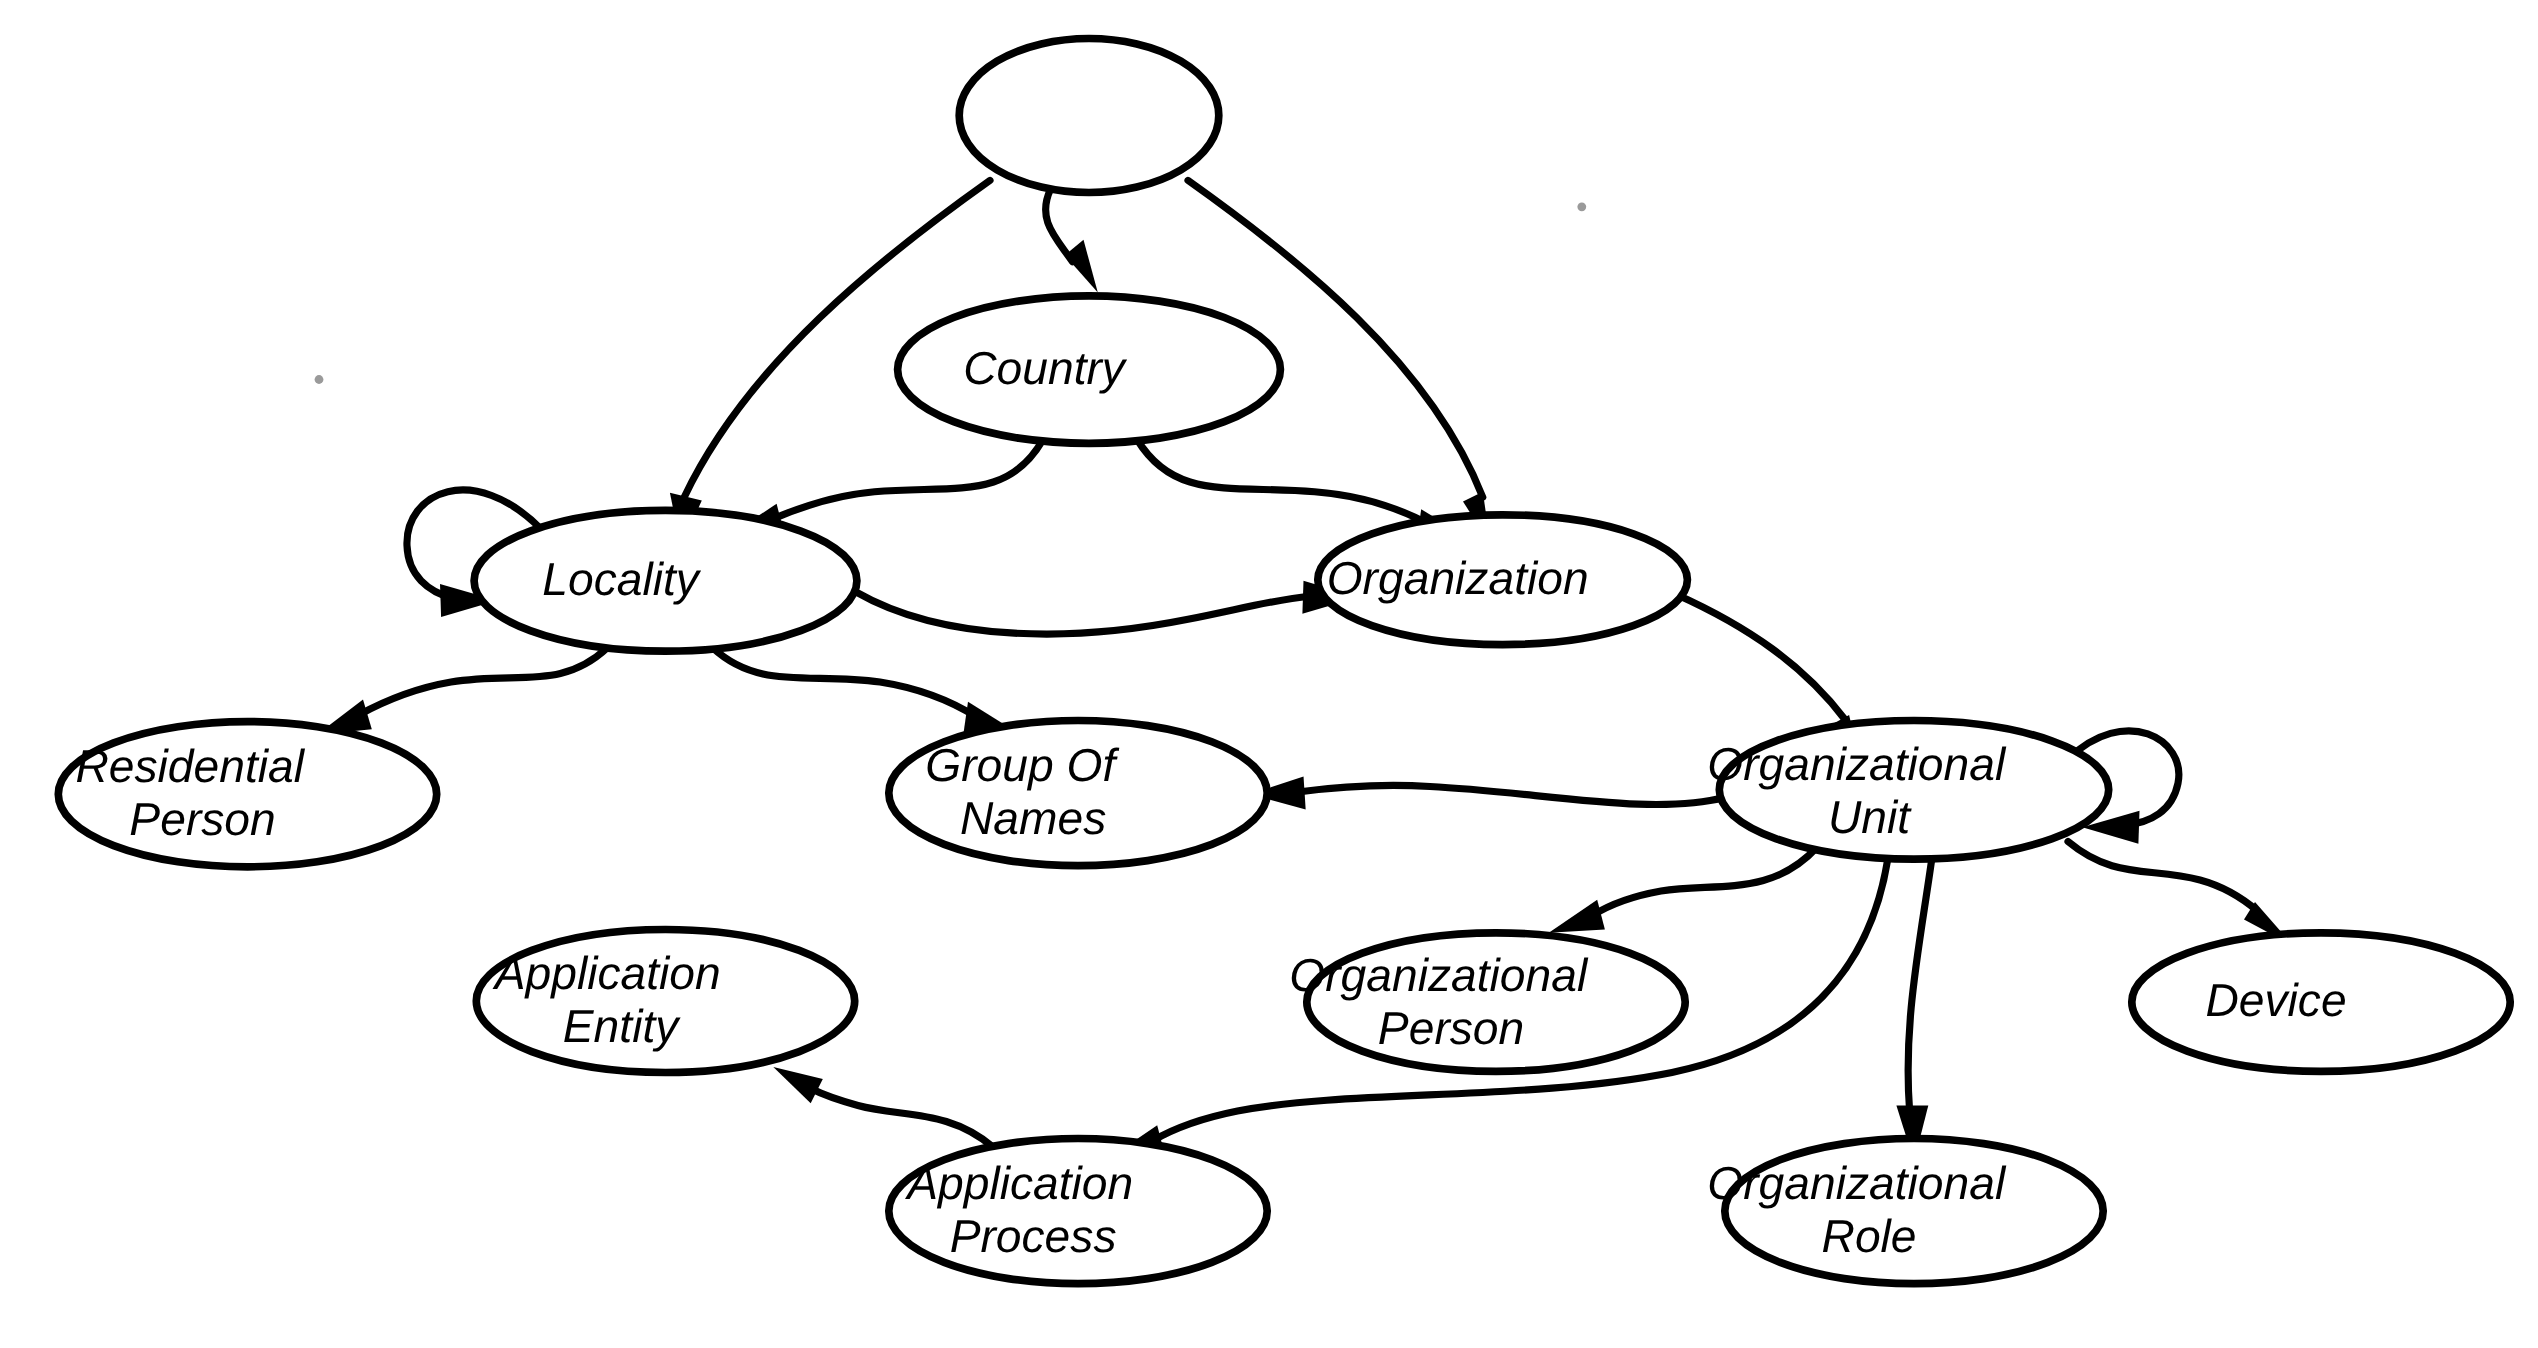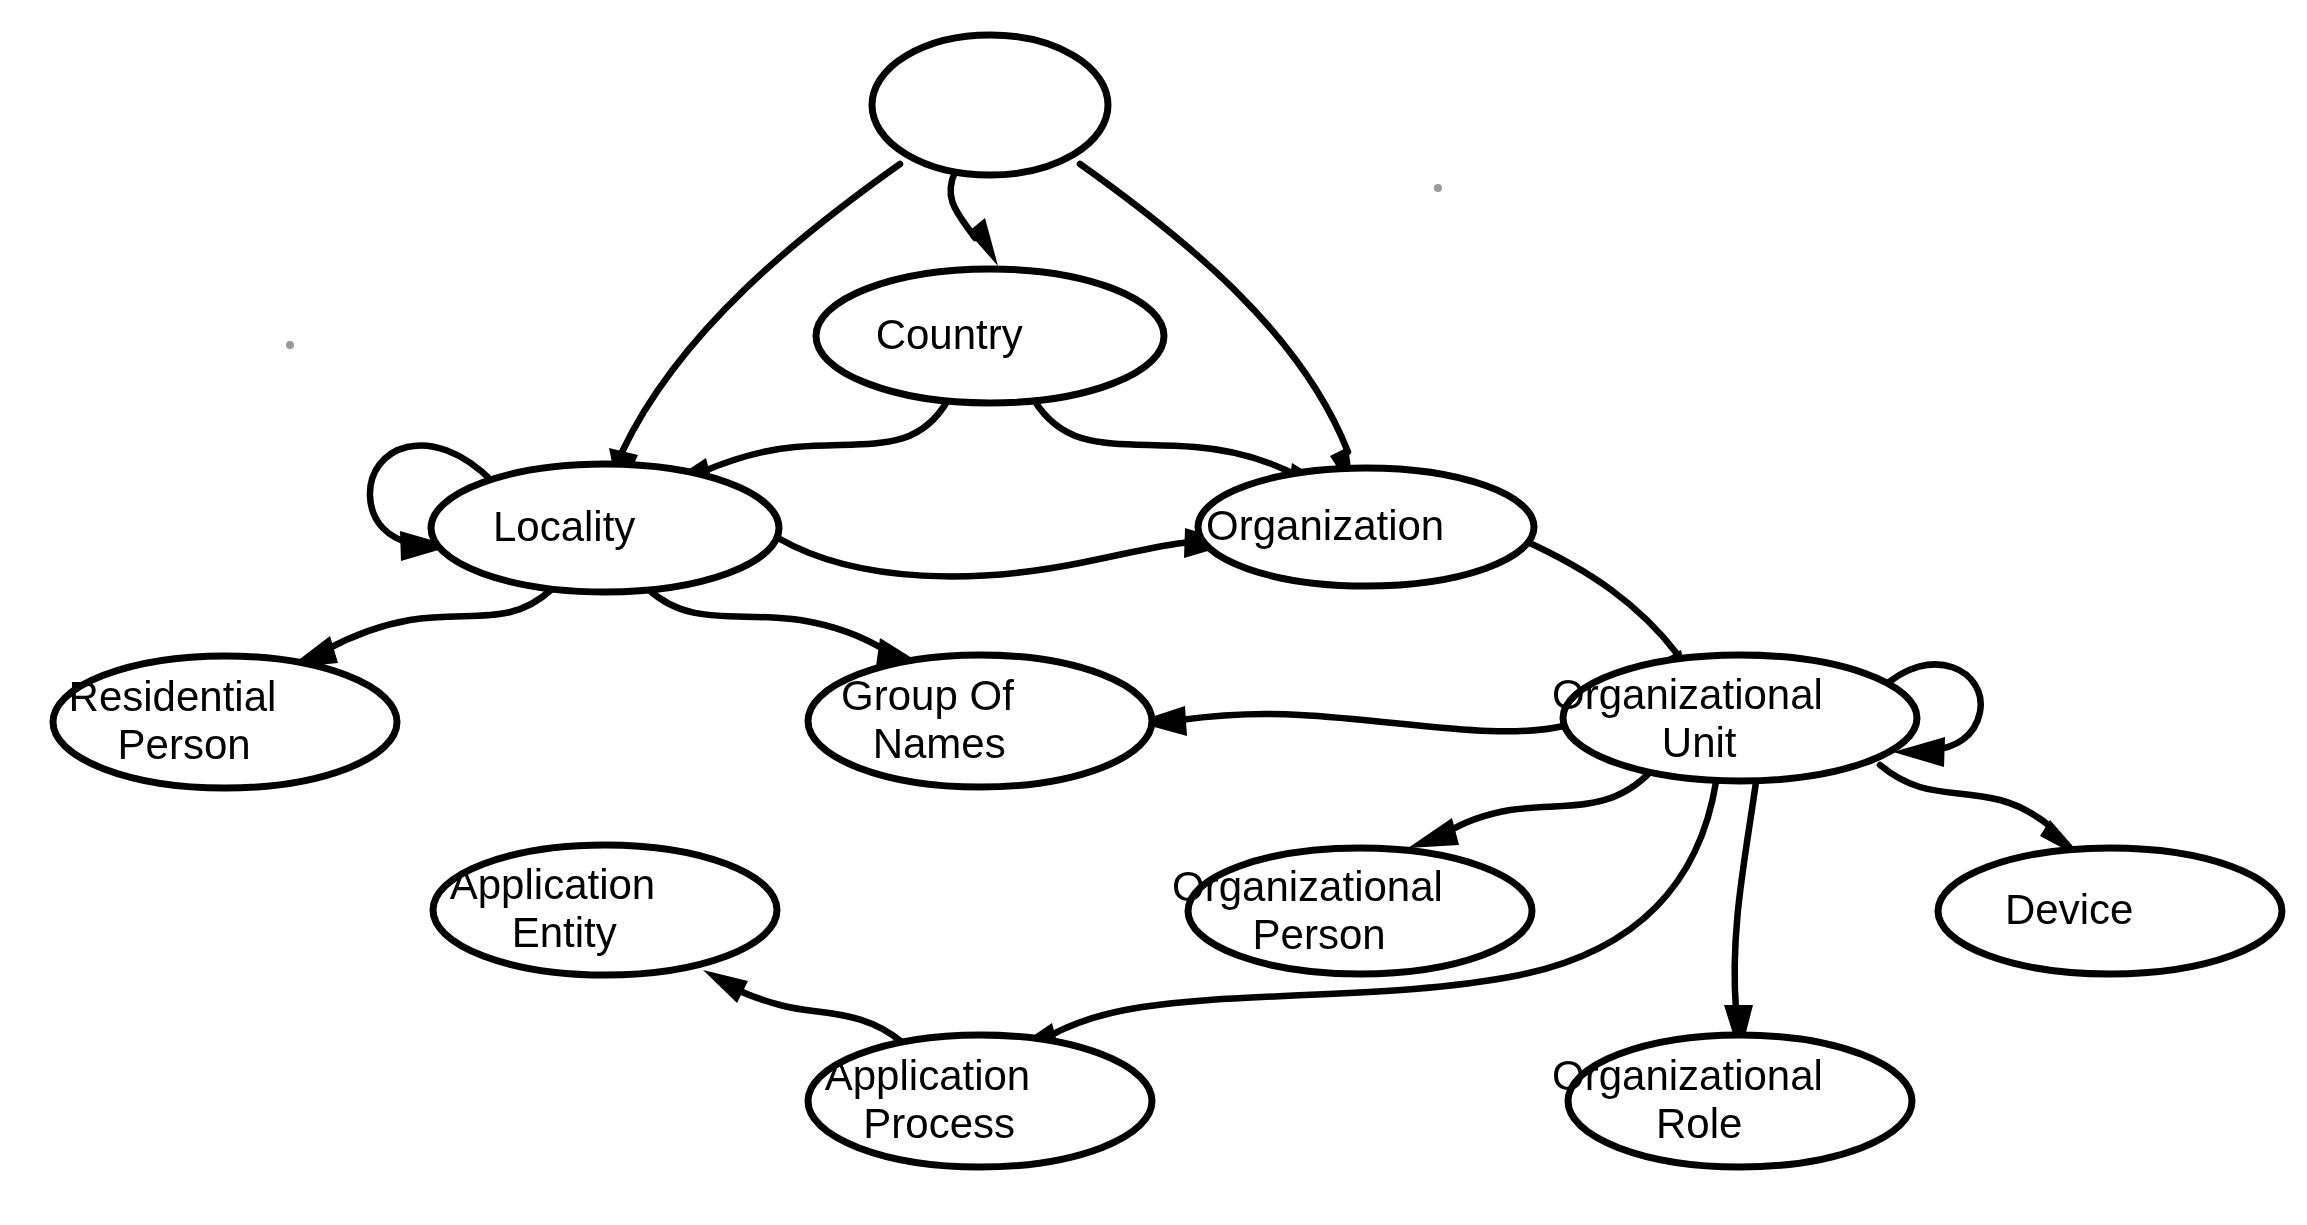--- a/index.html
+++ b/index.html
@@ -10,20 +10,21 @@
   }
   body {
     font-family: "Liberation Sans", sans-serif;
   }
   #canvas-wrap {
     position: relative;
     width: 2307px;
     height: 1225px;
     background: #ffffff;
     overflow: hidden;
+    font-style: italic;
   }
   svg#diagram {
     display: block;
     width: 2307px;
     height: 1225px;
   }
   .node-ellipse {
     fill: #ffffff;
     stroke: #000000;
     stroke-width: 7;

